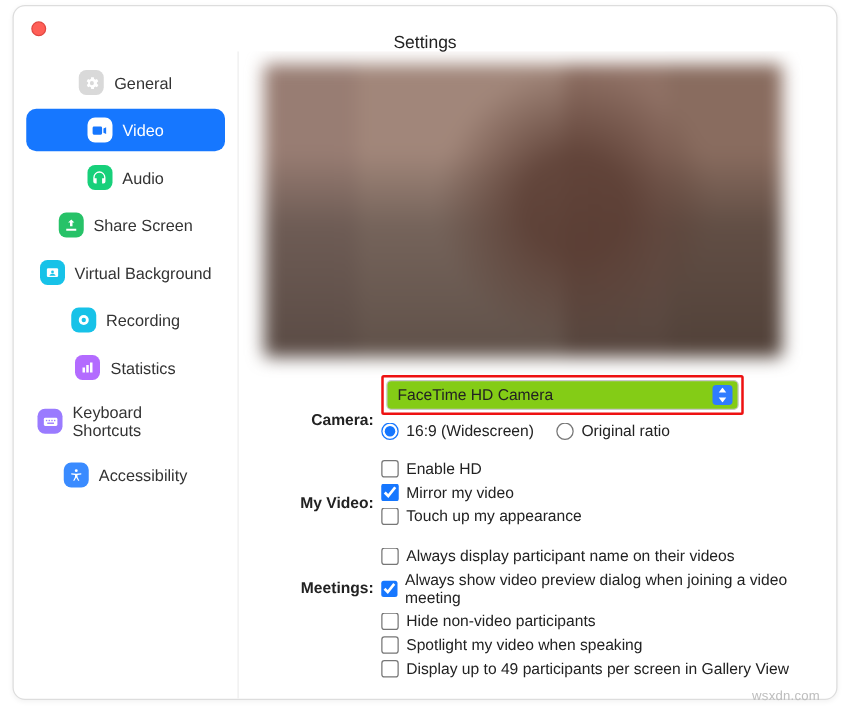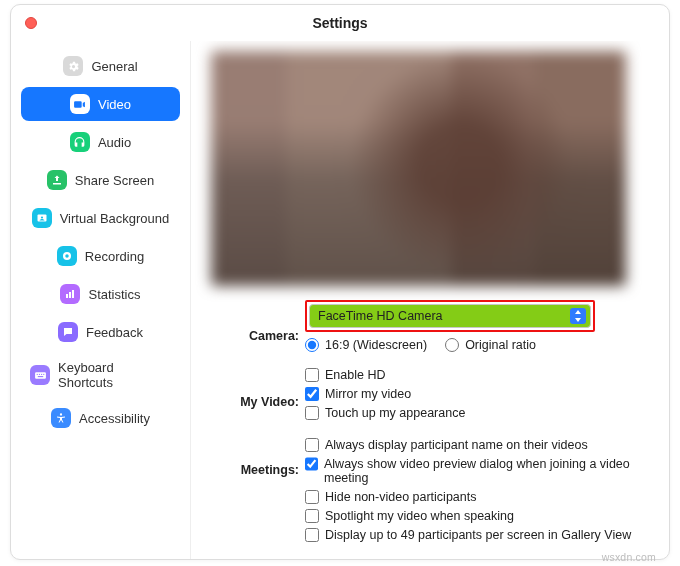--- a/index.html
+++ b/index.html
@@ -20,23 +20,23 @@
     border-radius: 10px;
     background: #fff;
     display: flex;
     flex-direction: column;
     box-shadow: 0 1px 4px rgba(0,0,0,0.05);
   }
   .titlebar {
     height: 36px;
     position: relative;
     display: flex;
-    align-items: center;
+    align-items: flex-end;
     justify-content: center;
-    font-weight: 700;
+    font-weight: 400;
     font-size: 14px;
   }
   .traffic-close {
     position: absolute;
     left: 14px;
     top: 12px;
     width: 12px; height: 12px;
     border-radius: 50%;
     background: #ff5f57;
     border: 0.5px solid #e14640;
@@ -100,21 +100,21 @@
     display: flex; align-items: center; justify-content: space-between;
     border: 1px solid #c8c8c8; border-radius: 4px;
     padding: 3px 4px 3px 8px; background: #84cc16; width: 100%;
     font-size: 12.5px;
   }
   .select-caret {
     width: 16px; height: 16px; border-radius: 3px;
     background: #2f7bff; display:flex; align-items:center; justify-content:center;
   }
   .select-caret svg { display:block; }
-  .radio-row, .chk-row { display:flex; gap:6px; padding: 2px 0; }
+  .radio-row, .chk-row { display:flex; align-items:center; gap:6px; padding: 2px 0; }
   .radio-group { display:flex; gap:18px; padding: 4px 0 6px 0; }
   input[type=radio], input[type=checkbox] { width:14px; height:14px; accent-color:#1677ff; }
   .section-stack { display:flex; flex-direction:column; gap:1px; }
   .watermark {
     position: fixed; right: 24px; bottom: 3px;
     font-size: 10.5px; color: #bdbdbd; letter-spacing: .2px;
   }
 </style>
 </head>
 <body>
@@ -189,28 +189,20 @@
         <span class="sb-icon" style="background:#b36bff">
           <svg width="12" height="12" viewBox="0 0 24 24" fill="#fff">
               <rect x="4" y="12" width="4" height="8"></rect>
               <rect x="10" y="8" width="4" height="12"></rect>
               <rect x="16" y="4" width="4" height="16"></rect>
             </svg>
         </span>
         <span>Statistics</span>
       </div>
 
-      <div class="sb-item">
-        <span class="sb-icon" style="background:#8a6bff">
-          <svg width="12" height="12" viewBox="0 0 24 24" fill="#fff">
-              <path d="M4 4h16v12H9l-5 4V4z"></path>
-            </svg>
-        </span>
-        <span>Feedback</span>
-      </div>
 
       <div class="sb-item">
         <span class="sb-icon" style="background:#9a7bff">
           <svg width="13" height="13" viewBox="0 0 24 24" fill="#fff">
               <rect x="2" y="6" width="20" height="12" rx="2"></rect>
               <rect x="5" y="9" width="2" height="2" fill="#9a7bff"></rect>
               <rect x="9" y="9" width="2" height="2" fill="#9a7bff"></rect>
               <rect x="13" y="9" width="2" height="2" fill="#9a7bff"></rect>
               <rect x="17" y="9" width="2" height="2" fill="#9a7bff"></rect>
               <rect x="7" y="13" width="10" height="2" fill="#9a7bff"></rect>

